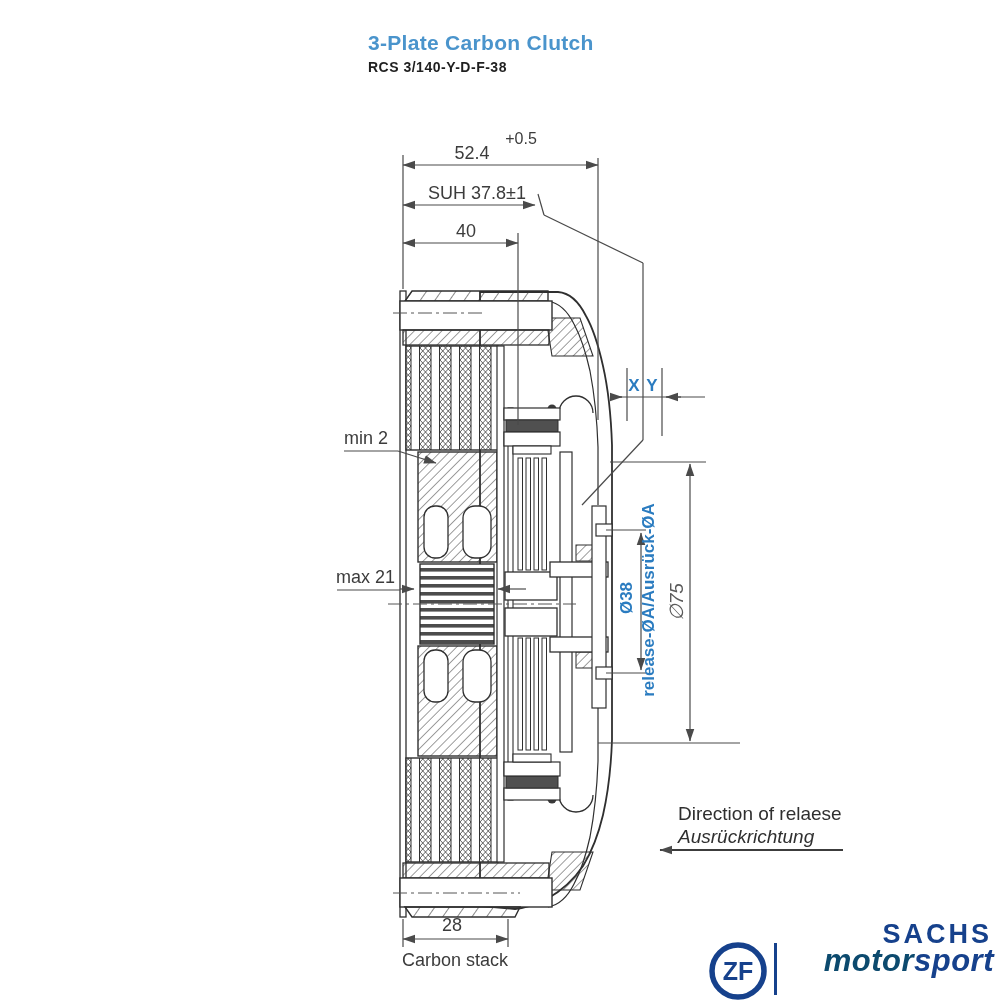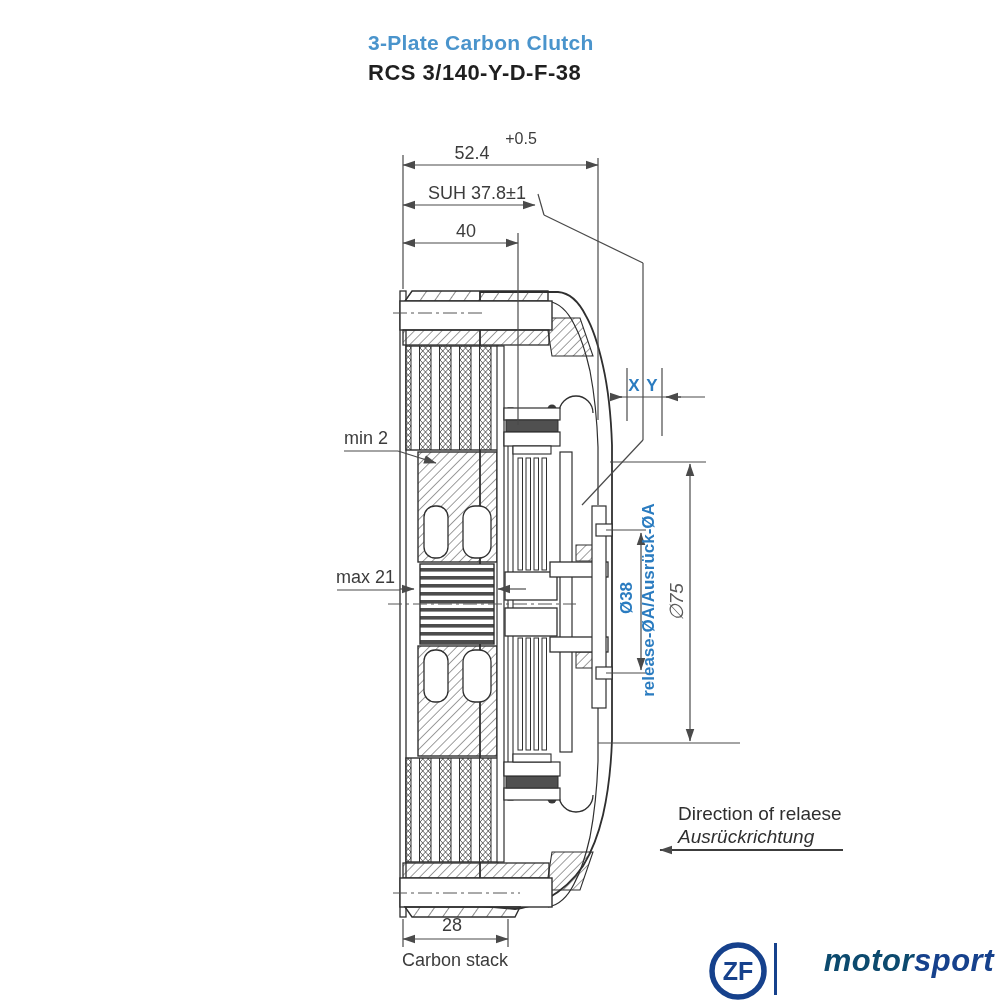--- a/index.html
+++ b/index.html
@@ -1,21 +1,21 @@
 <!DOCTYPE html>
 <html><head>
 <meta charset="utf-8">
 <style>
   html,body{margin:0;padding:0;background:#ffffff;}
   #stage{position:relative;width:1000px;height:1000px;background:#fff;overflow:hidden;
          font-family:"Liberation Sans", sans-serif;}
   #drawing{position:absolute;left:0;top:0;}
   .title-block{position:absolute;left:368px;top:30px;line-height:1.28;}
   .title-line{font-size:21px;font-weight:bold;color:#4a94cc;letter-spacing:0.3px;}
-  .title-model{font-size:22px;font-weight:bold;color:#1f1f1f;letter-spacing:0.5px;margin-top:2px;}
+  .title-model{font-size:14px;font-weight:bold;color:#1f1f1f;letter-spacing:0.5px;margin-top:2px;}
   .logo-wrap{position:absolute;left:700px;top:915px;width:300px;height:85px;}
   .zf-roundel{position:absolute;left:8px;top:26px;}
   .logo-divider{position:absolute;left:74px;top:28px;width:3px;height:52px;background:#16418c;}
   .sachs{position:absolute;left:142px;top:4px;width:150px;text-align:right;
          font-size:27px;font-weight:bold;color:#16418c;letter-spacing:3px;}
   .motorsport{position:absolute;left:88px;top:28px;width:206px;text-align:right;
          font-size:31px;font-weight:bold;font-style:italic;letter-spacing:0.5px;white-space:nowrap;}
   .motor{color:#0c4a6e;}
   .sport{color:#16418c;margin-top:16px;}
   svg text{font-family:"Liberation Sans", sans-serif;}
@@ -203,16 +203,17 @@
     <div class="title-line">3-Plate Carbon Clutch</div>
     <div class="title-model">RCS 3/140-Y-D-F-38</div>
   </div>
 
   <div class="logo-wrap">
     <svg class="zf-roundel" width="60" height="60" viewBox="0 0 60 60">
       <circle cx="30" cy="30" r="26" fill="#ffffff" stroke="#16418c" stroke-width="5.5"></circle>
       <text x="30" y="39" text-anchor="middle" font-size="25" font-weight="bold" fill="#16418c">ZF</text>
     </svg>
     <div class="logo-divider"></div>
+    <div class="sachs">SACHS</div>
     <div class="motorsport"><span class="motor">motor</span><span class="sport">sport</span></div>
   </div>
 
 </div>
 
 </body></html>

